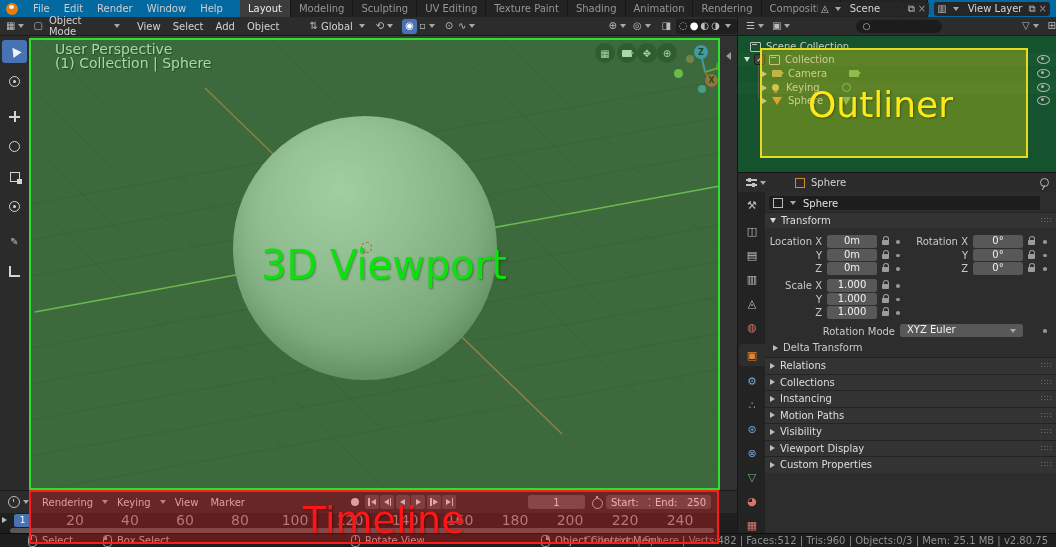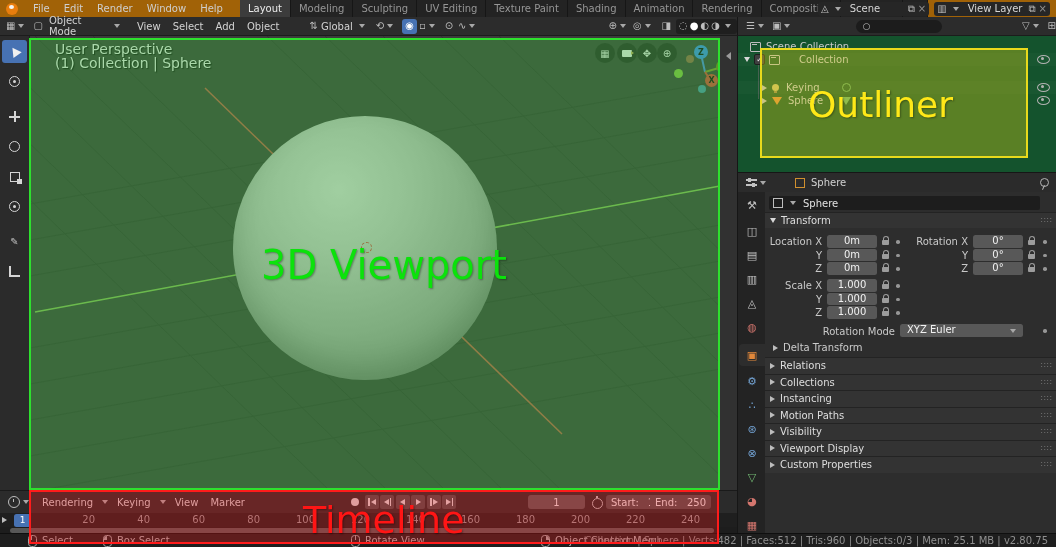--- a/index.html
+++ b/index.html
@@ -2,21 +2,21 @@
 <html><head>
 <meta charset="utf-8">
 <style>
   html,body{margin:0;padding:0;background:#000;}
   #app{position:relative;width:1056px;height:547px;overflow:hidden;
        font-family:"DejaVu Sans","Liberation Sans",sans-serif;
        font-size:10px;color:#c7c7c7;background:#1d1d1d;-webkit-font-smoothing:antialiased;}
   .abs{position:absolute;}
 
   
-  #topbar{left:0;top:0;width:1056px;height:17px;background:#a16207;display:flex;align-items:center;}
+  #topbar{left:0;top:0;width:1056px;height:17px;background:#0369a1;display:flex;align-items:center;}
   .logo{width:12px;height:12px;border-radius:50%;background:#e87d0d;margin:0 8px 0 6px;position:relative;}
   .logo::after{content:"";position:absolute;left:3px;top:2.5px;width:5px;height:4px;border-radius:50%;background:#f4f4f4;}
   .menu-item{padding:0 7px;color:#cfcfcf;line-height:17px;}
   .ws-tabs{display:flex;margin-left:10px;height:17px;}
   .ws-tab{padding:0 8px;line-height:17px;color:#969696;background:#232323;border-right:1px solid #161616;}
   .ws-tab.active{background:#3c3c3c;color:#eaeaea;}
   .ws-tab.plus{color:#bdbdbd;background:#232323;}
   .tb-right{position:absolute;right:6px;top:1.5px;display:flex;gap:5px;}
   .id-block{display:flex;align-items:center;height:14px;background:#262626;border-radius:3px;padding:0 3px;gap:3px;}
   .id-name{color:#d6d6d6;padding:0 3px;min-width:52px;}
@@ -108,21 +108,21 @@
   .i-clock::after{content:"";position:absolute;left:3.5px;top:1.5px;width:1.4px;height:3.5px;background:#bdbdbd;}
   .pb-btn{width:14px;height:14px;background:#4d4d4d;border-radius:2px;display:flex;align-items:center;justify-content:center;gap:1px;margin-left:1.5px;}
   .mt-l{width:0;height:0;border-top:3.5px solid transparent;border-bottom:3.5px solid transparent;border-right:5.5px solid #dadada;}
   .mt-r{width:0;height:0;border-top:3.5px solid transparent;border-bottom:3.5px solid transparent;border-left:5.5px solid #dadada;}
   .mb{width:1.6px;height:7.5px;background:#dadada;}
   .rec{width:8px;height:8px;border-radius:50%;background:#d3d3d3;}
   .tl-field{position:absolute;height:14px;border-radius:3px;background:#4f4f4f;color:#e8e8e8;display:flex;align-items:center;justify-content:space-between;padding:0 5px;box-sizing:border-box;}
   .i-stopwatch{position:absolute;width:9px;height:9px;border:1.3px solid #bdbdbd;border-radius:50%;}
   .i-stopwatch::before{content:"";position:absolute;left:2.7px;top:-3px;width:2px;height:2px;background:#bdbdbd;}
   #ruler{position:absolute;left:0;top:22px;width:737px;height:14px;background:#1f1f1f;}
-  .tick{position:absolute;width:40px;text-align:right;color:#9b9b9b;font-size:10px;line-height:14px;}
+  .tick{position:absolute;width:40px;text-align:center;color:#9b9b9b;font-size:14px;line-height:14px;}
   .frame-badge{position:absolute;left:14px;top:0.5px;width:17px;height:13px;background:#4772b3;border-radius:2.5px;color:#fff;font-size:9px;text-align:center;line-height:13px;}
   #tl-scroll{position:absolute;left:0;top:36px;width:737px;height:7px;background:#1d1d1d;}
   #tl-scroll .bar{position:absolute;left:10px;top:1px;width:704px;height:5px;background:#585858;border-radius:2.5px;}
 
   
   #statusbar{left:0;top:533px;width:1056px;height:14px;background:#1e1e1e;border-top:1px solid #0f0f0f;box-sizing:border-box;color:#9a9a9a;}
   .hint{position:absolute;top:0;display:flex;align-items:center;gap:5px;height:13px;color:#b2b2b2;}
   .i-mouse{width:7px;height:10px;border:1px solid #a5a5a5;border-radius:3.5px;position:relative;}
   .i-mouse.l::after{content:"";position:absolute;left:0;top:0;width:3px;height:4px;background:#a5a5a5;border-radius:3px 0 0 0;}
   .i-mouse.m::after{content:"";position:absolute;left:2.6px;top:0;width:1.6px;height:4.5px;background:#a5a5a5;}
@@ -313,21 +313,29 @@
     <div class="ol-row" style="top:4px">
       <span style="width:12px"></span>
         <span class="i-box"></span>
       <span style="margin-left:5px">Scene Collection</span>
     </div>
     <div class="ol-row alt" style="top:17px">
       <span style="width:6px"></span>
         <span class="tri-d"></span>
       <span class="chk" style="margin-left:4px">✓</span>
       <span class="i-box" style="margin-left:4px"></span>
-      <span style="margin-left:19px">Collection</span>
+      <span style="margin-left:5px">Collection</span>
+      <span class="i-eye" style="position:absolute;left:299px"></span>
+    </div>
+    <div class="ol-row" style="top:31px">
+      <span style="width:24px"></span>
+        <span class="tri-r"></span>
+      <span class="i-cam" style="margin-left:5px"></span>
+      <span style="margin-left:6px">Camera</span>
+      <span class="i-cam green" style="margin-left:22px"></span>
       <span class="i-eye" style="position:absolute;left:299px"></span>
     </div>
     <div class="ol-row alt" style="top:45px">
       <span style="width:24px"></span>
         <span class="tri-r"></span>
       <span class="i-bulb" style="margin-left:5px"></span>
       <span style="margin-left:7px">Keying</span>
       <span class="i-ring-g" style="margin-left:22px"></span>
       <span class="i-eye" style="position:absolute;left:299px"></span>
     </div>

